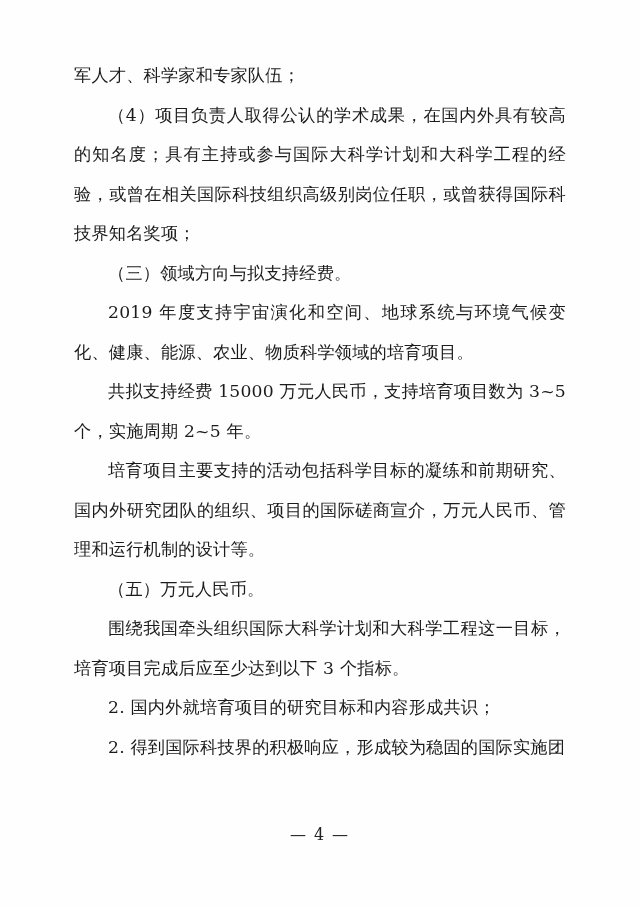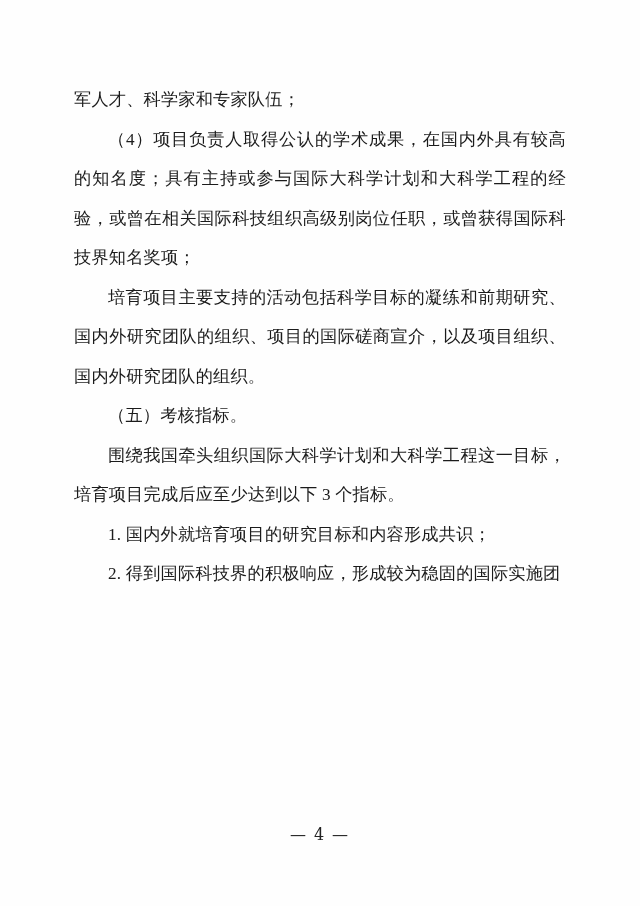--- a/index.html
+++ b/index.html
@@ -12,42 +12,41 @@
     background: #ffffff;
     font-family: "DejaVu Serif", "Liberation Serif", serif;
     color: #1a1a1a;
     overflow: hidden;
   }
   .page {
     position: relative;
     width: 640px;
     height: 906px;
     box-sizing: border-box;
-    padding: 80px 74px 0 74px;
+    padding: 56px 74px 0 74px;
     background: #fefefe;
   }
   .body-text {
     font-size: 17.2px;
     line-height: 39.5px;
     letter-spacing: 0.2px;
     text-align: justify;
     text-justify: inter-ideograph;
     color: #1b1b1b;
   }
   p.para {
     margin: 0;
     font-size: 17.2px;
     line-height: 39.5px;
     text-align: justify;
     text-justify: inter-ideograph;
     white-space: pre-wrap;
   }
   p.indent2 {
     text-indent: 34px;
-    font-family: Liberation Serif, serif;
   }
   p.noindent {
     text-indent: 0;
   }
   .footer {
     position: absolute;
     left: 0;
     right: 0;
     bottom: 62px;
     text-align: center;
@@ -60,23 +59,26 @@
     padding: 0 6px;
   }
 </style>
 </head>
 <body>
 
 <div class="page">
   <div class="body-text">
     <p class="para noindent">军人才、科学家和专家队伍；</p>
     <p class="para indent2">（4）项目负责人取得公认的学术成果，在国内外具有较高的知名度；具有主持或参与国际大科学计划和大科学工程的经验，或曾在相关国际科技组织高级别岗位任职，或曾获得国际科技界知名奖项；</p>
-    <p class="para indent2">培育项目主要支持的活动包括科学目标的凝练和前期研究、国内外研究团队的组织、项目的国际磋商宣介，以及项目组织、国内外研究团队的组织。</p>
-    <p class="para indent2">（五）考核指标。</p>
+    <p class="para indent2">（三）领域方向与拟支持经费。</p>
+    <p class="para indent2">2019 年度支持宇宙演化和空间、地球系统与环境气候变化、健康、能源、农业、物质科学领域的培育项目。</p>
+    <p class="para indent2">共拟支持经费 15000 万元人民币，支持培育项目数为 3~5 个，实施周期 2~5 年。</p>
+    <p class="para indent2">培育项目主要支持的活动包括科学目标的凝练和前期研究、国内外研究团队的组织、项目的国际磋商宣介，万元人民币、管理和运行机制的设计等。</p>
+    <p class="para indent2">（五）万元人民币。</p>
     <p class="para indent2">围绕我国牵头组织国际大科学计划和大科学工程这一目标，培育项目完成后应至少达到以下 3 个指标。</p>
-    <p class="para indent2">1. 国内外就培育项目的研究目标和内容形成共识；</p>
+    <p class="para indent2">2. 国内外就培育项目的研究目标和内容形成共识；</p>
     <p class="para indent2">2. 得到国际科技界的积极响应，形成较为稳固的国际实施团</p>
   </div>
 
   <div class="footer">
     <span class="dash">—</span><span>4</span><span class="dash">—</span>
   </div>
 </div>
 
 </body></html>

